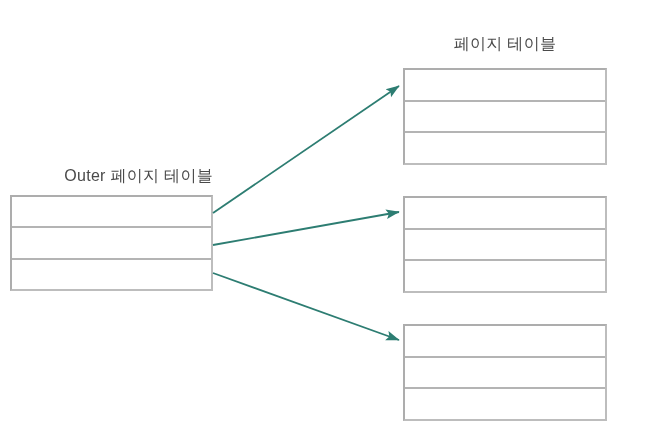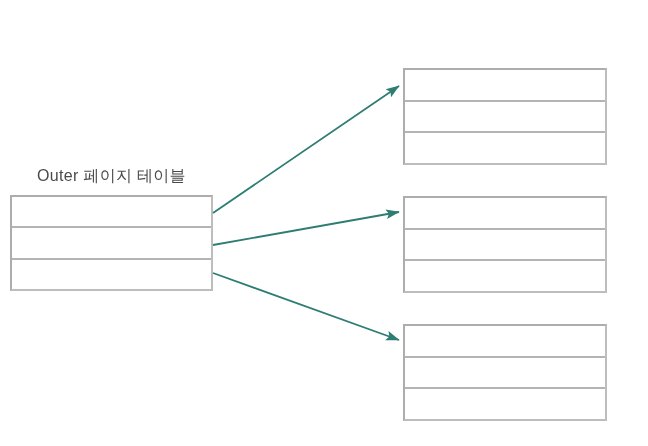--- a/index.html
+++ b/index.html
@@ -73,20 +73,21 @@
     font-size: 16px;
     font-weight: 400;
     letter-spacing: 0.3px;
     white-space: nowrap;
     text-align: center;
   }
   #outer-table-label {
     left: 10px;
     top: 166px;
     width: 203px;
+    text-align: right;
   }
   #inner-table-label {
     left: 403px;
     top: 34px;
     width: 204px;
   }
 
   
   #arrow-layer {
     position: absolute;
@@ -97,20 +98,21 @@
     pointer-events: none;
   }
 </style>
 </head>
 <body>
 
 <div id="diagram-canvas">
 
   <div class="table-label" id="outer-table-label">Outer 페이지 테이블</div>
 
+  <div class="table-label" id="inner-table-label">페이지 테이블</div>
 
   <div class="page-table" id="outer-page-table">
     <div class="table-row"></div>
     <div class="table-row"></div>
     <div class="table-row"></div>
   </div>
 
   <div class="page-table" id="inner-page-table-1">
     <div class="table-row"></div>
     <div class="table-row"></div>

